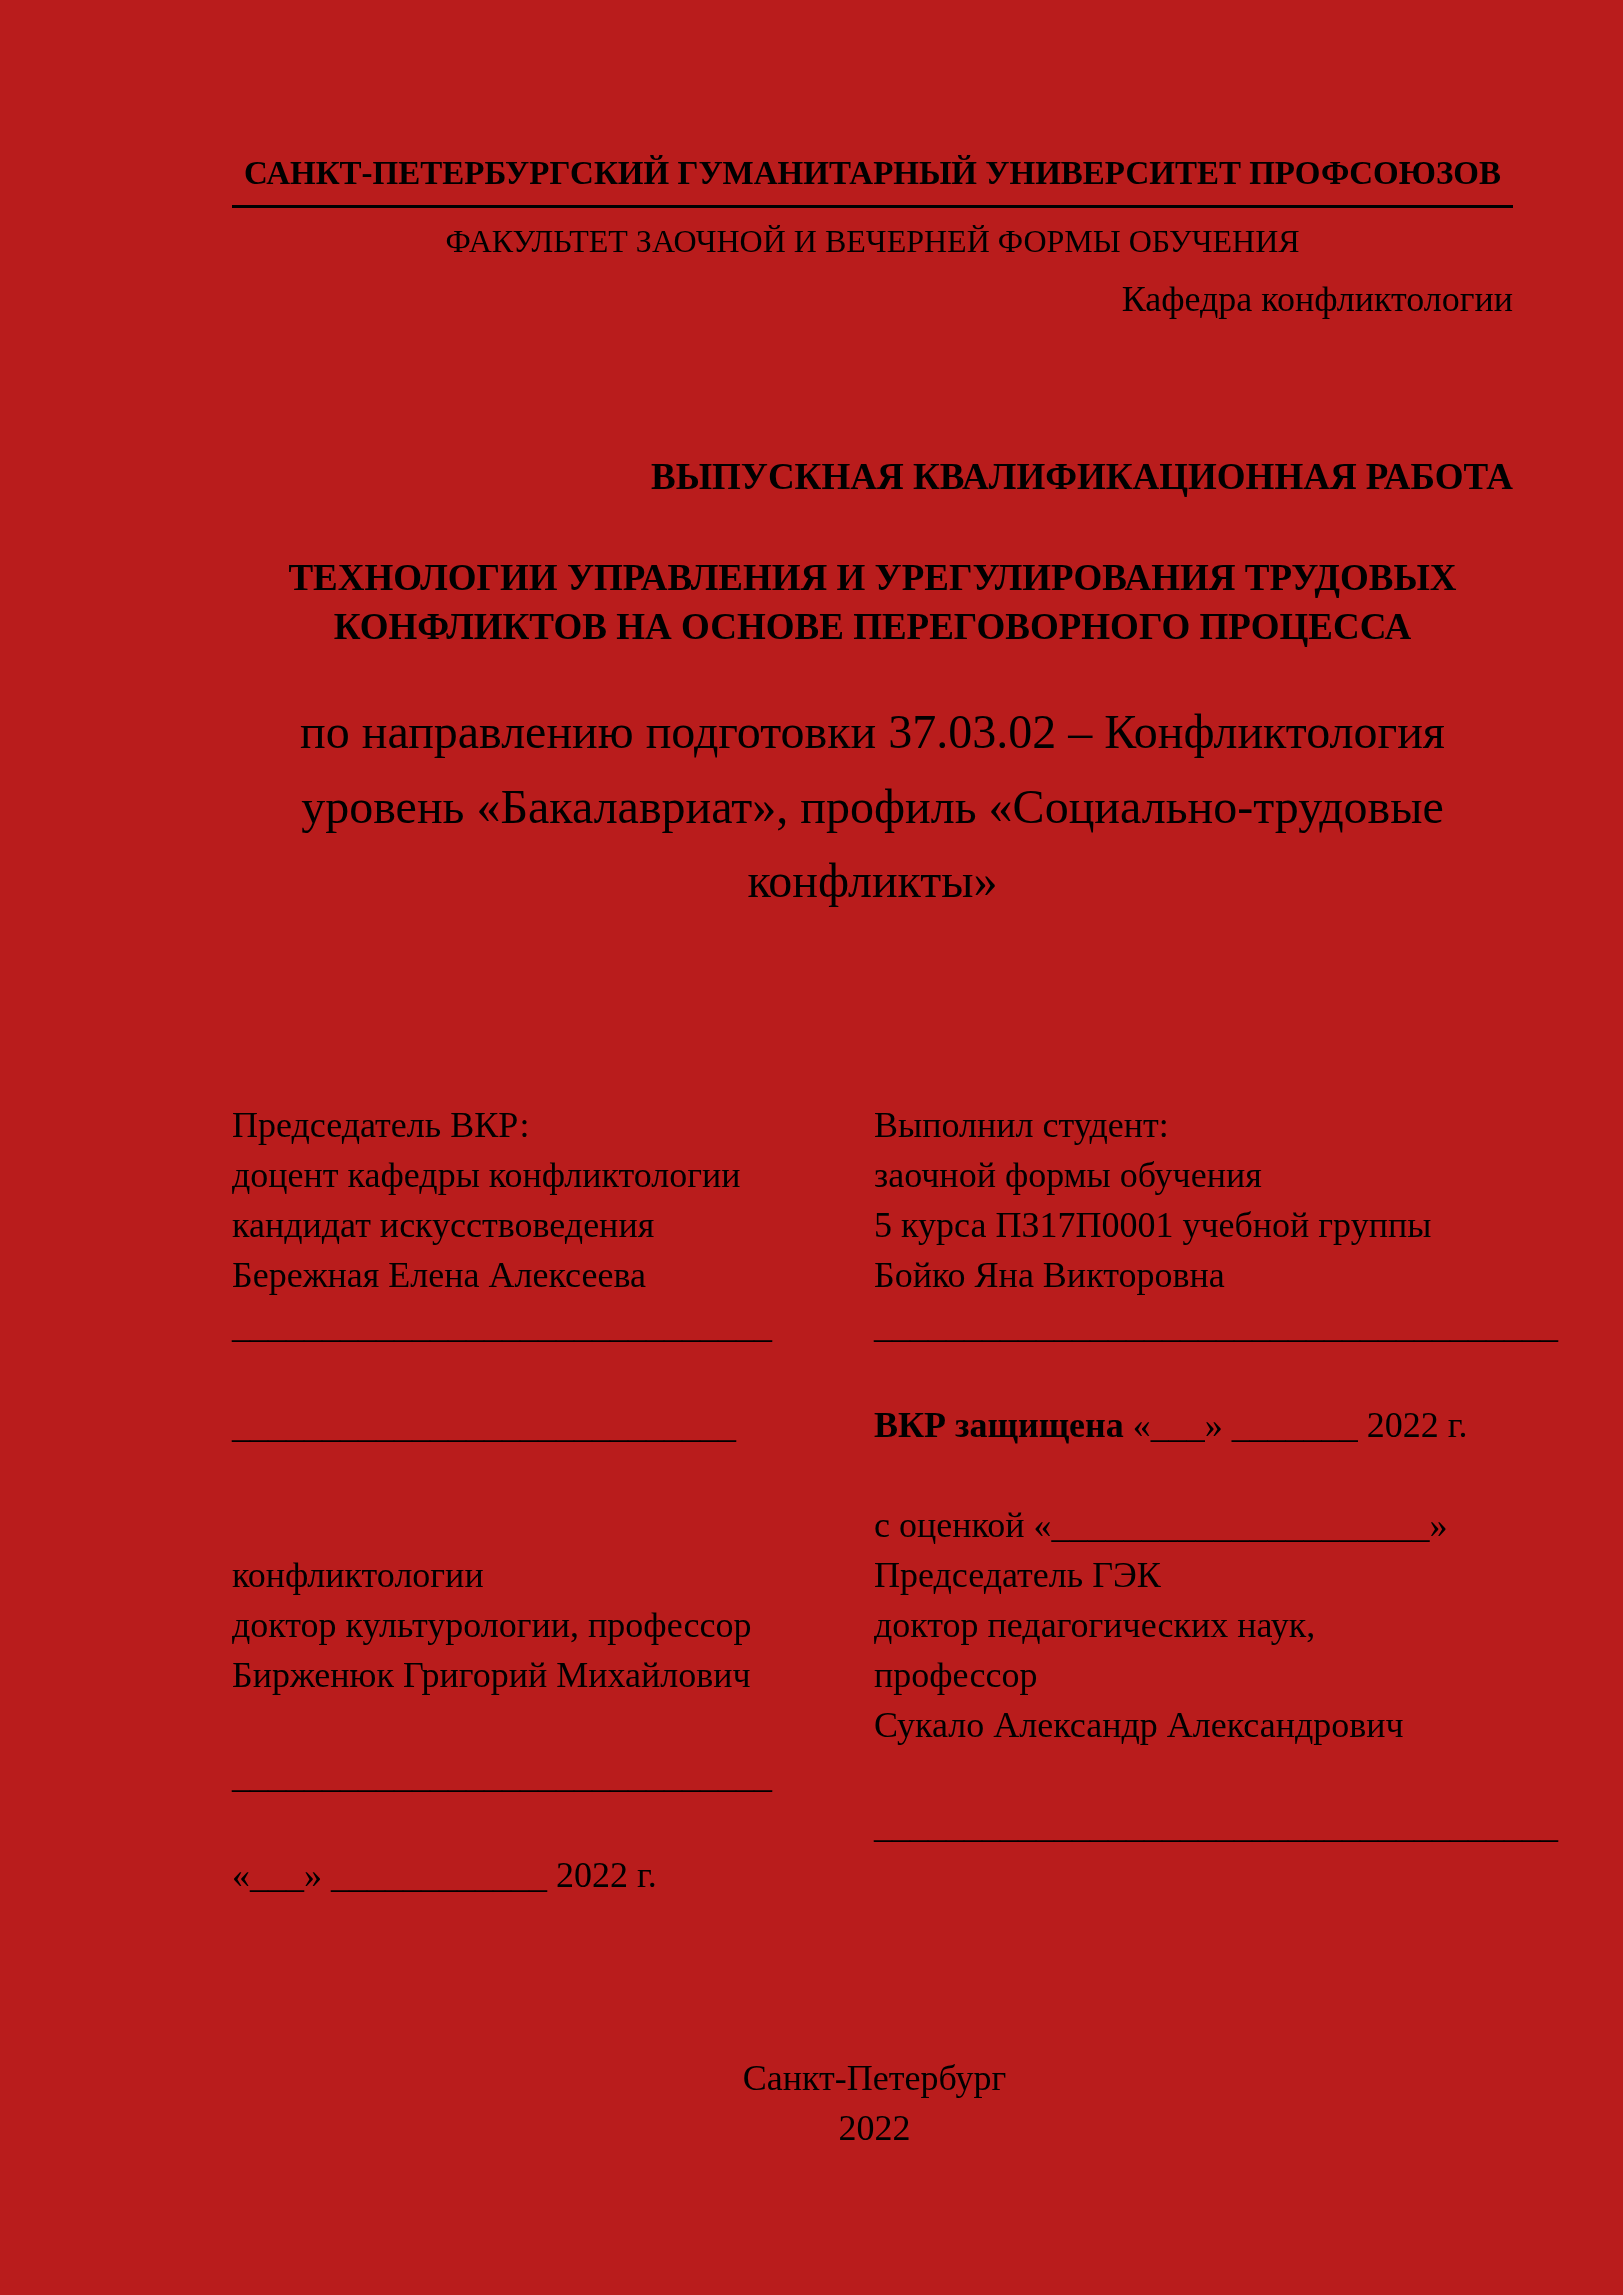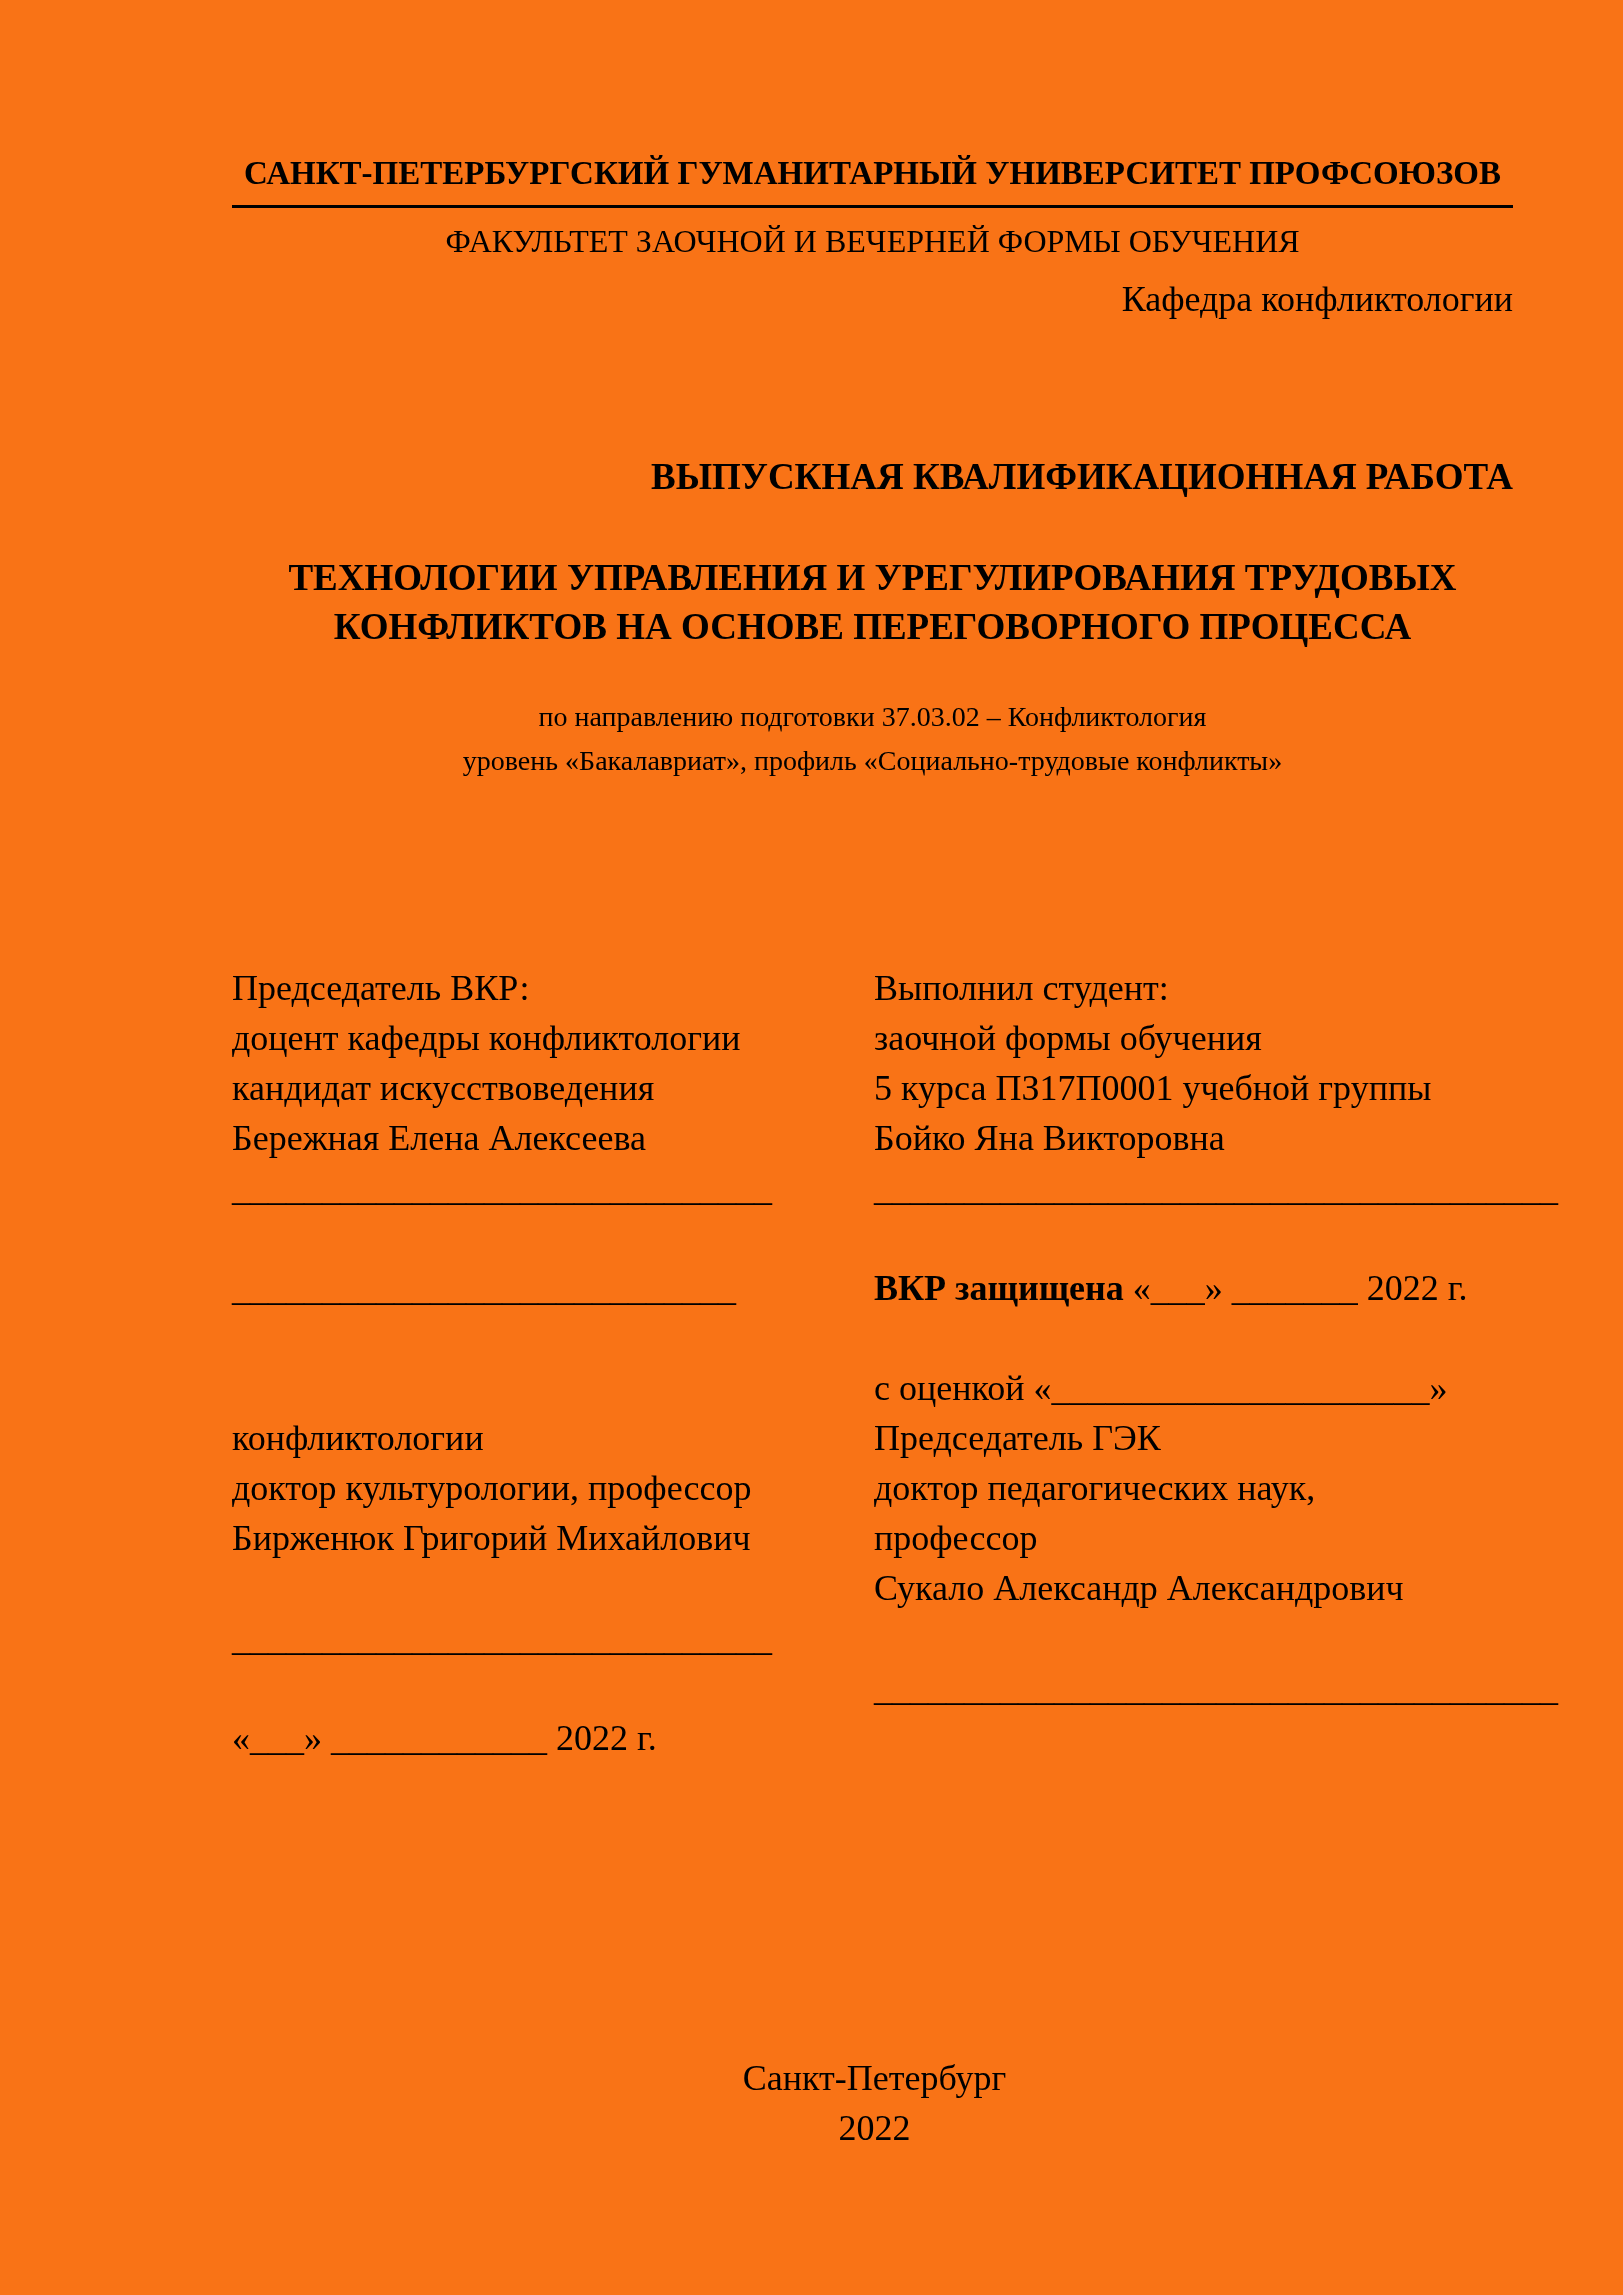--- a/index.html
+++ b/index.html
@@ -4,21 +4,21 @@
 <style>
   html, body {
     margin: 0;
     padding: 0;
     background: #ffffff;
   }
   .page {
     position: relative;
     width: 1623px;
     height: 2295px;
-    background: #f97316;
+    background: #b91c1c;
     color: #000000;
     font-family: "Liberation Serif", "DejaVu Serif", serif;
     box-sizing: border-box;
     padding: 153px 110px 0 232px;
     overflow: hidden;
   }
   .university {
     text-align: center;
     font-weight: bold;
     font-size: 33px;
@@ -47,21 +47,21 @@
   }
   .thesis-title {
     text-align: center;
     font-weight: bold;
     font-size: 37px;
     line-height: 1.35;
     margin-top: 55px;
   }
   .program {
     text-align: center;
-    font-size: 28px;
+    font-size: 48px;
     line-height: 1.55;
     margin-top: 43px;
   }
   .sig-block {
     display: flex;
     margin-top: 181px;
     font-size: 36px;
   }
   .sig-col {
     line-height: 50px;

